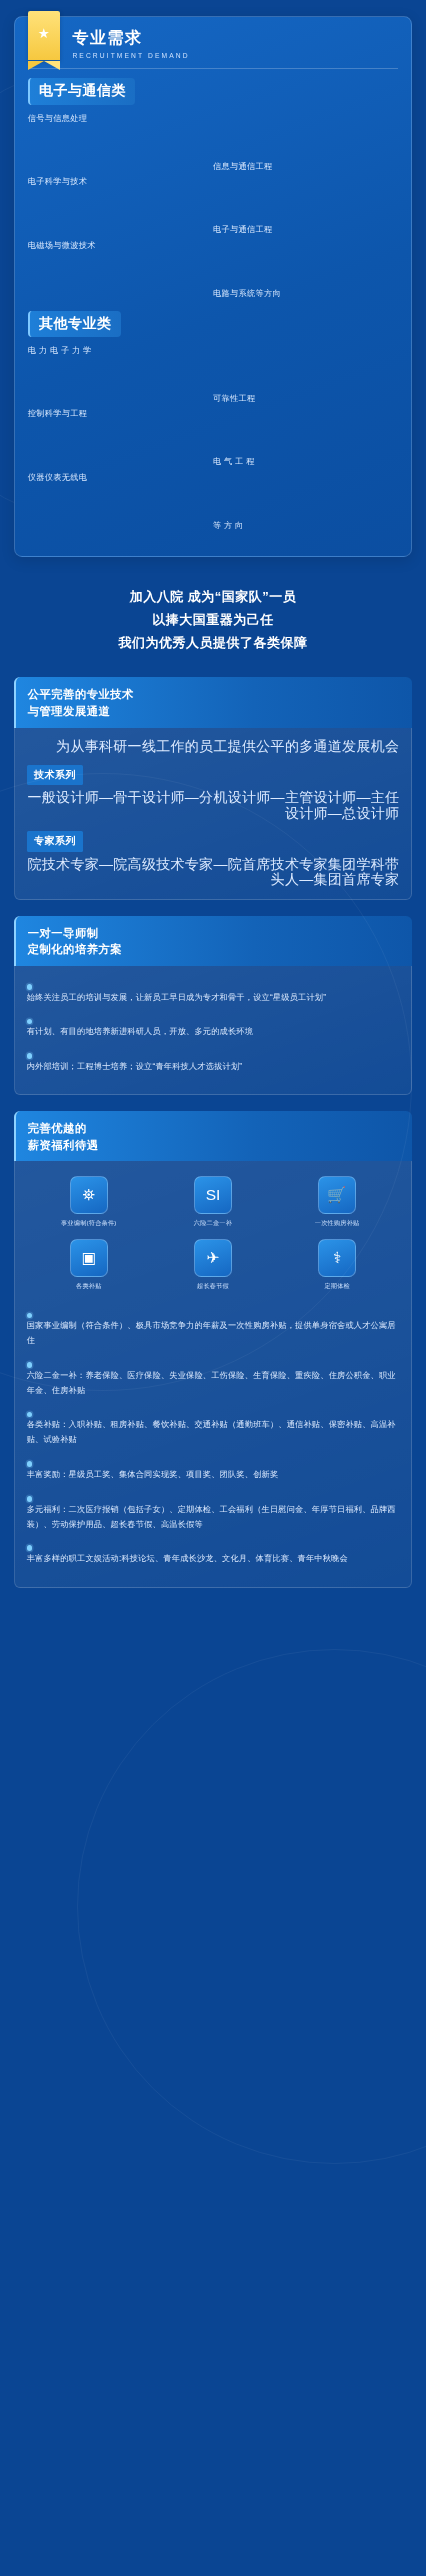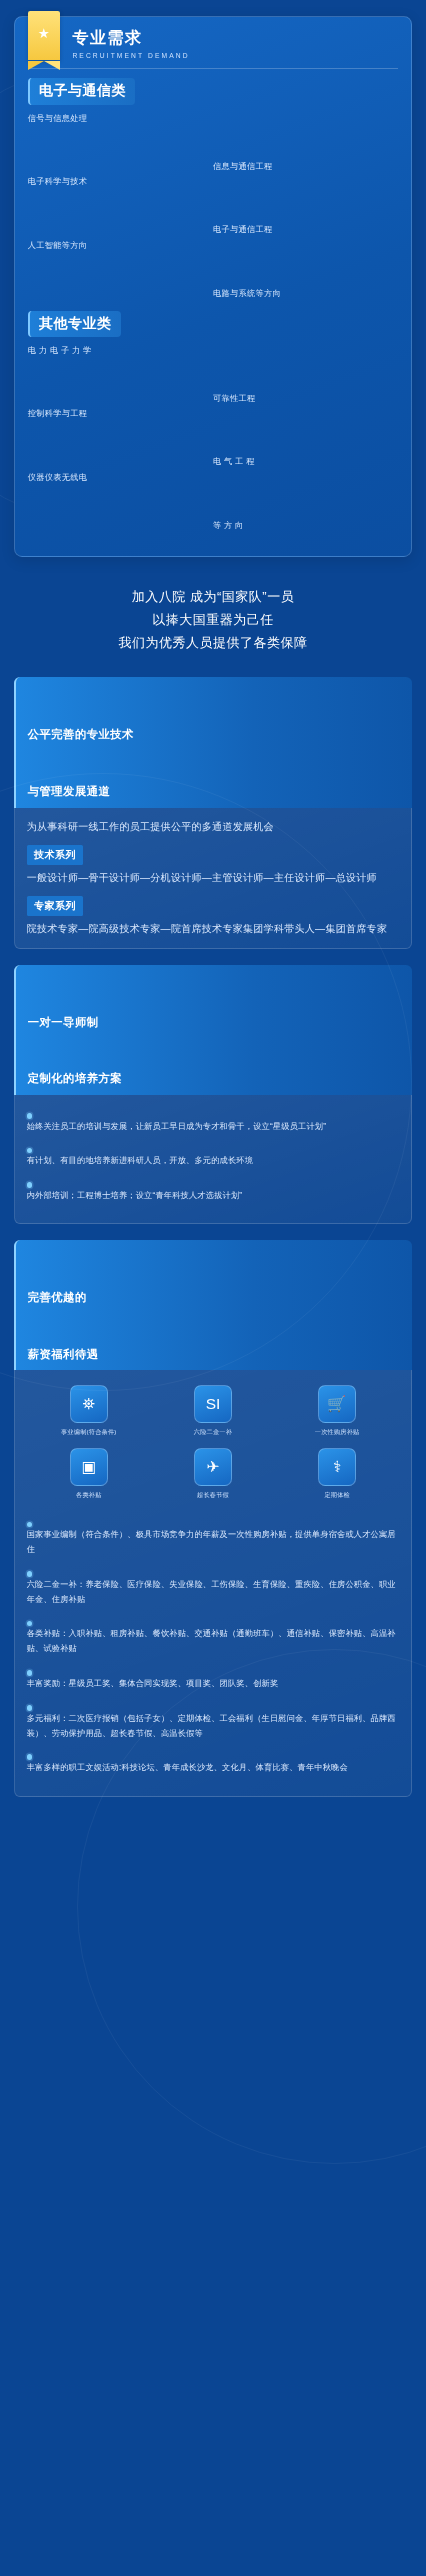--- a/index.html
+++ b/index.html
@@ -110,55 +110,55 @@
   }
   .cat-row span { display: inline-block; }
   .col-a { width: 50%; }
   .col-b { width: 50%; margin-top: 48px; }
 
   
   .slogan {
     text-align: center;
     color: #ffffff;
     font-size: 13px;
-    font-weight: normal;
+    font-weight: bold;
     line-height: 23px;
     letter-spacing: 0.5px;
     margin: 28px 15.5px 23px 15.5px;
   }
 
   
   .sec-head {
     margin: 0 14.4px 0 14.4px;
     background: linear-gradient(90deg, #1f86e0 0%, #1363b8 60%, #0e56a9 100%);
     border-radius: 6.2px 6.2px 0 0;
     padding: 9.3px 11.3px 8.2px 11.3px;
     border-left: 2.6px solid #8fd2ff;
   }
   .sec-head .l1, .sec-head .l2 {
     color: #fff;
     font-size: 11.3px;
     font-weight: bold;
     line-height: 16.5px;
     letter-spacing: 0.5px;
-    margin-top: 40px;
   }
   .sec-body {
     margin: 0 14.4px 0 14.4px;
     background: linear-gradient(160deg, rgba(255,255,255,0.10) 0%, rgba(255,255,255,0.04) 100%);
     border: 0.5px solid rgba(255,255,255,0.14);
     border-top: none;
     border-radius: 0 0 6.2px 6.2px;
     padding: 11.3px;
   }
   .body-text {
     color: #dceaff;
-    font-size: 10px;
+    font-size: 14px;
     line-height: 15.5px;
     letter-spacing: 0.3px;
+    text-align: right;
   }
   .sub-tag {
     display: inline-block;
     background: #1a74cc;
     color: #fff;
     font-size: 10px;
     font-weight: bold;
     padding: 3.1px 7.2px;
     border-radius: 1.5px;
     margin: 10.3px 0 5.2px 0;
@@ -242,21 +242,21 @@
       <div class="cat-rows">
         <div class="cat-row">
           <span class="col-a">信号与信息处理</span>
           <span class="col-b">信息与通信工程</span>
         </div>
         <div class="cat-row">
           <span class="col-a">电子科学与技术</span>
           <span class="col-b">电子与通信工程</span>
         </div>
         <div class="cat-row">
-          <span class="col-a">人工智能等方向</span>
+          <span class="col-a">电磁场与微波技术</span>
           <span class="col-b">电路与系统等方向</span>
         </div>
       </div>
     </div>
 
 
     <div class="cat-block">
       <div class="cat-title">其他专业类</div>
       <div class="cat-rows">
         <div class="cat-row">

